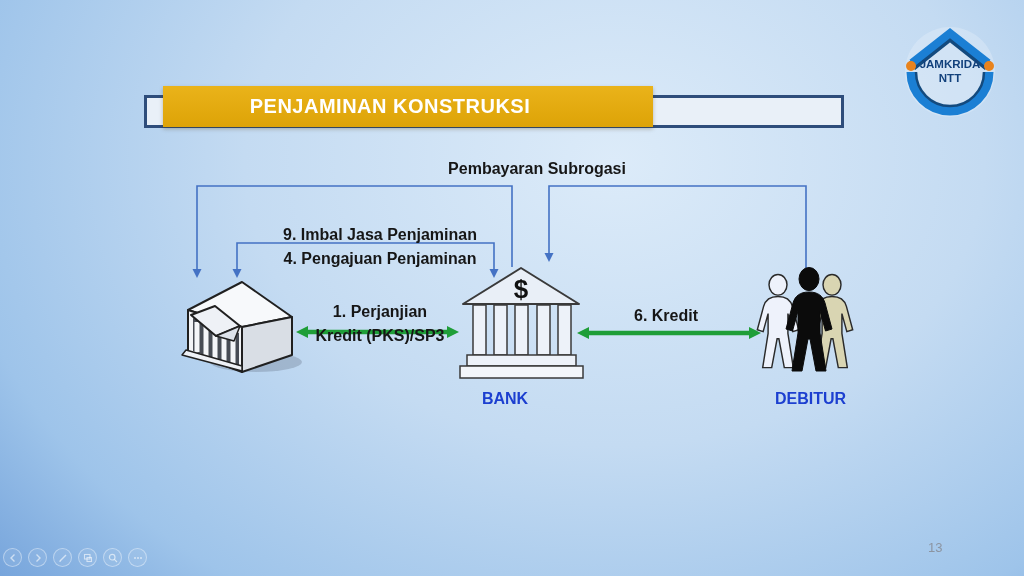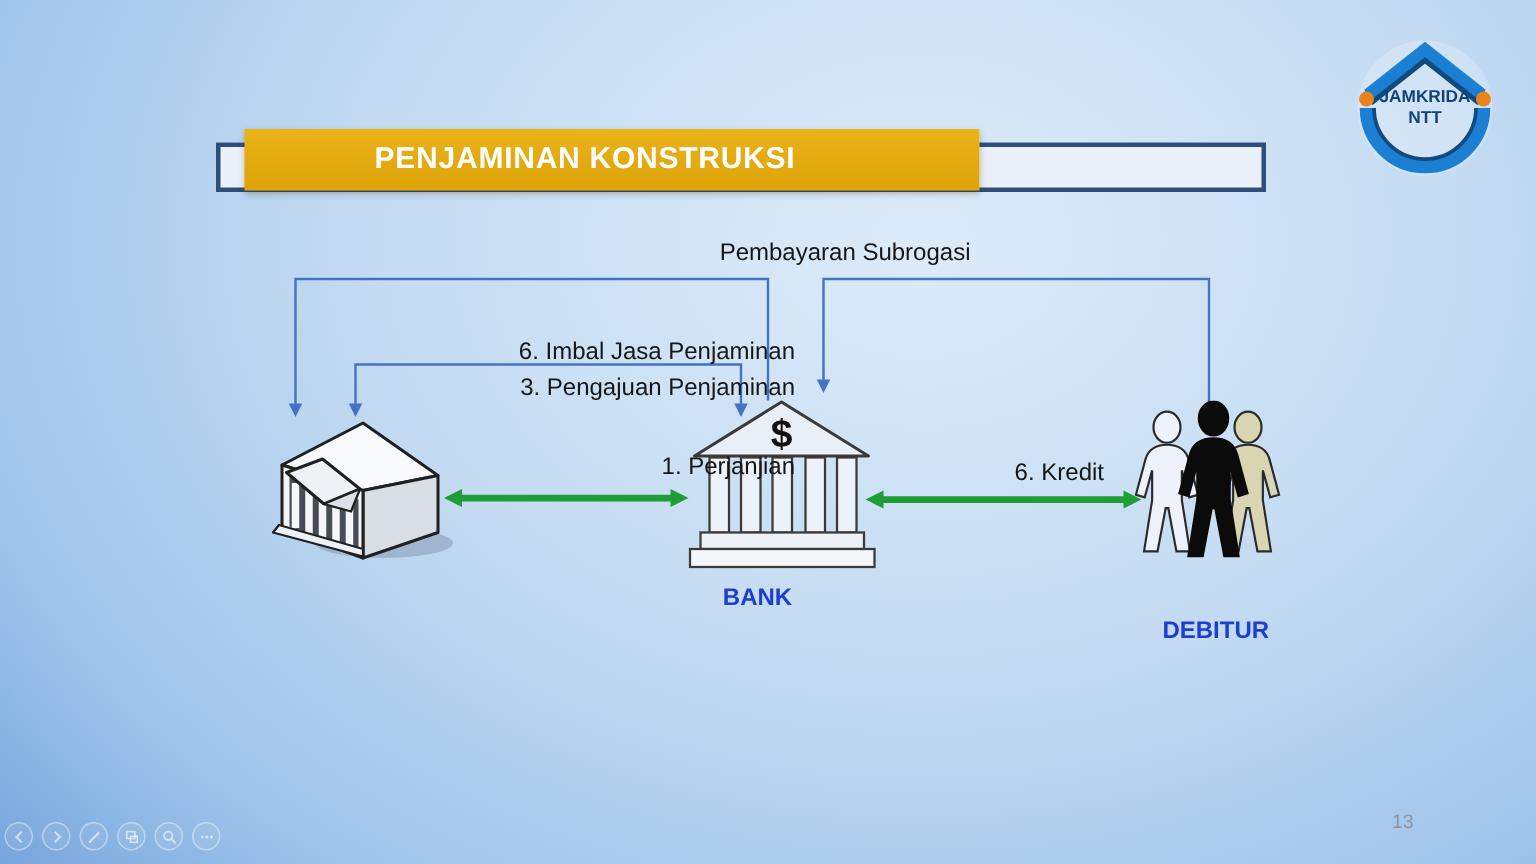--- a/index.html
+++ b/index.html
@@ -17,30 +17,30 @@
     position:absolute;left:163px;top:86px;width:490px;height:41px;
     background:linear-gradient(#eab31a,#dda307);
     box-shadow:0 2px 4px rgba(70,50,0,.3);
     display:flex;align-items:center;justify-content:center;
     padding-right:36px;box-sizing:border-box;
   }
   .title-box span{color:#ffffff;font-size:20px;font-weight:700;letter-spacing:.5px;}
   
   .logo{position:absolute;left:898px;top:26px;width:104px;height:92px;}
   
-  .lbl{position:absolute;font-weight:400;color:#161616;font-size:16px;text-align:right;line-height:24px;}
+  .lbl{position:absolute;font-weight:700;color:#161616;font-size:16px;text-align:center;line-height:24px;}
   .lbl-subrogasi{left:427px;top:157px;width:220px;}
   .lbl-flow43{left:230px;top:223px;width:300px;}
   .lbl-flow1{left:230px;top:300px;width:300px;}
   .lbl-flow5{left:230px;top:366px;width:300px;}
   .lbl-flow2{left:596px;top:304px;width:140px;}
   .entity-lbl{position:absolute;font-weight:700;color:#1c3fd0;font-size:16px;text-align:center;}
   .entity-left{left:178px;top:390px;width:165px;}
   .entity-center{left:440px;top:390px;width:130px;}
-  .entity-right{left:748px;top:390px;width:125px;margin-top:22px;}
+  .entity-right{left:748px;top:390px;width:125px;}
   
   .connectors{position:absolute;left:0;top:0;width:1024px;height:576px;pointer-events:none;}
   .icon-building{position:absolute;left:180px;top:272px;width:125px;height:102px;}
   .icon-bank{position:absolute;left:453px;top:258px;width:137px;height:122px;}
   .icon-debitur{position:absolute;left:752px;top:267px;width:115px;height:112px;}
   
   .toolbar{position:absolute;left:3px;top:548px;display:flex;gap:6px;}
   .tool-btn{
     width:19px;height:19px;border-radius:50%;
     border:1.5px solid rgba(255,255,255,.4);
@@ -130,25 +130,26 @@
         <path d="M30,25 C21,25 16,29 14,36 L7,62 L13.5,64 L19,44 L19,66 L13,104 L23,104 L29,72 L31,72 L37,104 L47,104 L41,66 L41,44 L46.5,64 L53,62 L46,36 C44,29 39,25 30,25 Z"></path>
       </g>
     </defs>
     <use href="#person" transform="translate(-1,7) scale(0.9)" fill="#eef2fb" stroke="#2a2a2a" stroke-width="1.6"></use>
     <use href="#person" transform="translate(53,7) scale(0.9)" fill="#d9d5b2" stroke="#2a2a2a" stroke-width="1.6"></use>
     <use href="#person" transform="translate(27,0)" fill="#0b0b0b" stroke="#0b0b0b" stroke-width="1"></use>
   </svg>
 
   <div class="lbl lbl-subrogasi">Pembayaran Subrogasi</div>
   <div class="lbl lbl-flow43">
-    <div>6. Imbal Jasa Penjaminan</div>
-    <div>3. Pengajuan Penjaminan</div>
+    <div>9. Imbal Jasa Penjaminan</div>
+    <div>4. Pengajuan Penjaminan</div>
   </div>
   <div class="lbl lbl-flow1">
     <div>1. Perjanjian</div>
+    <div>Kredit (PKS)/SP3</div>
   </div>
   <div class="lbl lbl-flow2">6. Kredit</div>
 
   <div class="entity-lbl entity-center">BANK</div>
   <div class="entity-lbl entity-right">DEBITUR</div>
 
   <div class="toolbar">
     <button class="tool-btn" title="">
       <svg width="12" height="12" viewBox="0 0 12 12">
         <polyline points="7.5,2.5 4,6 7.5,9.5" fill="none" stroke="rgba(255,255,255,0.6)" stroke-width="1.4"></polyline>

